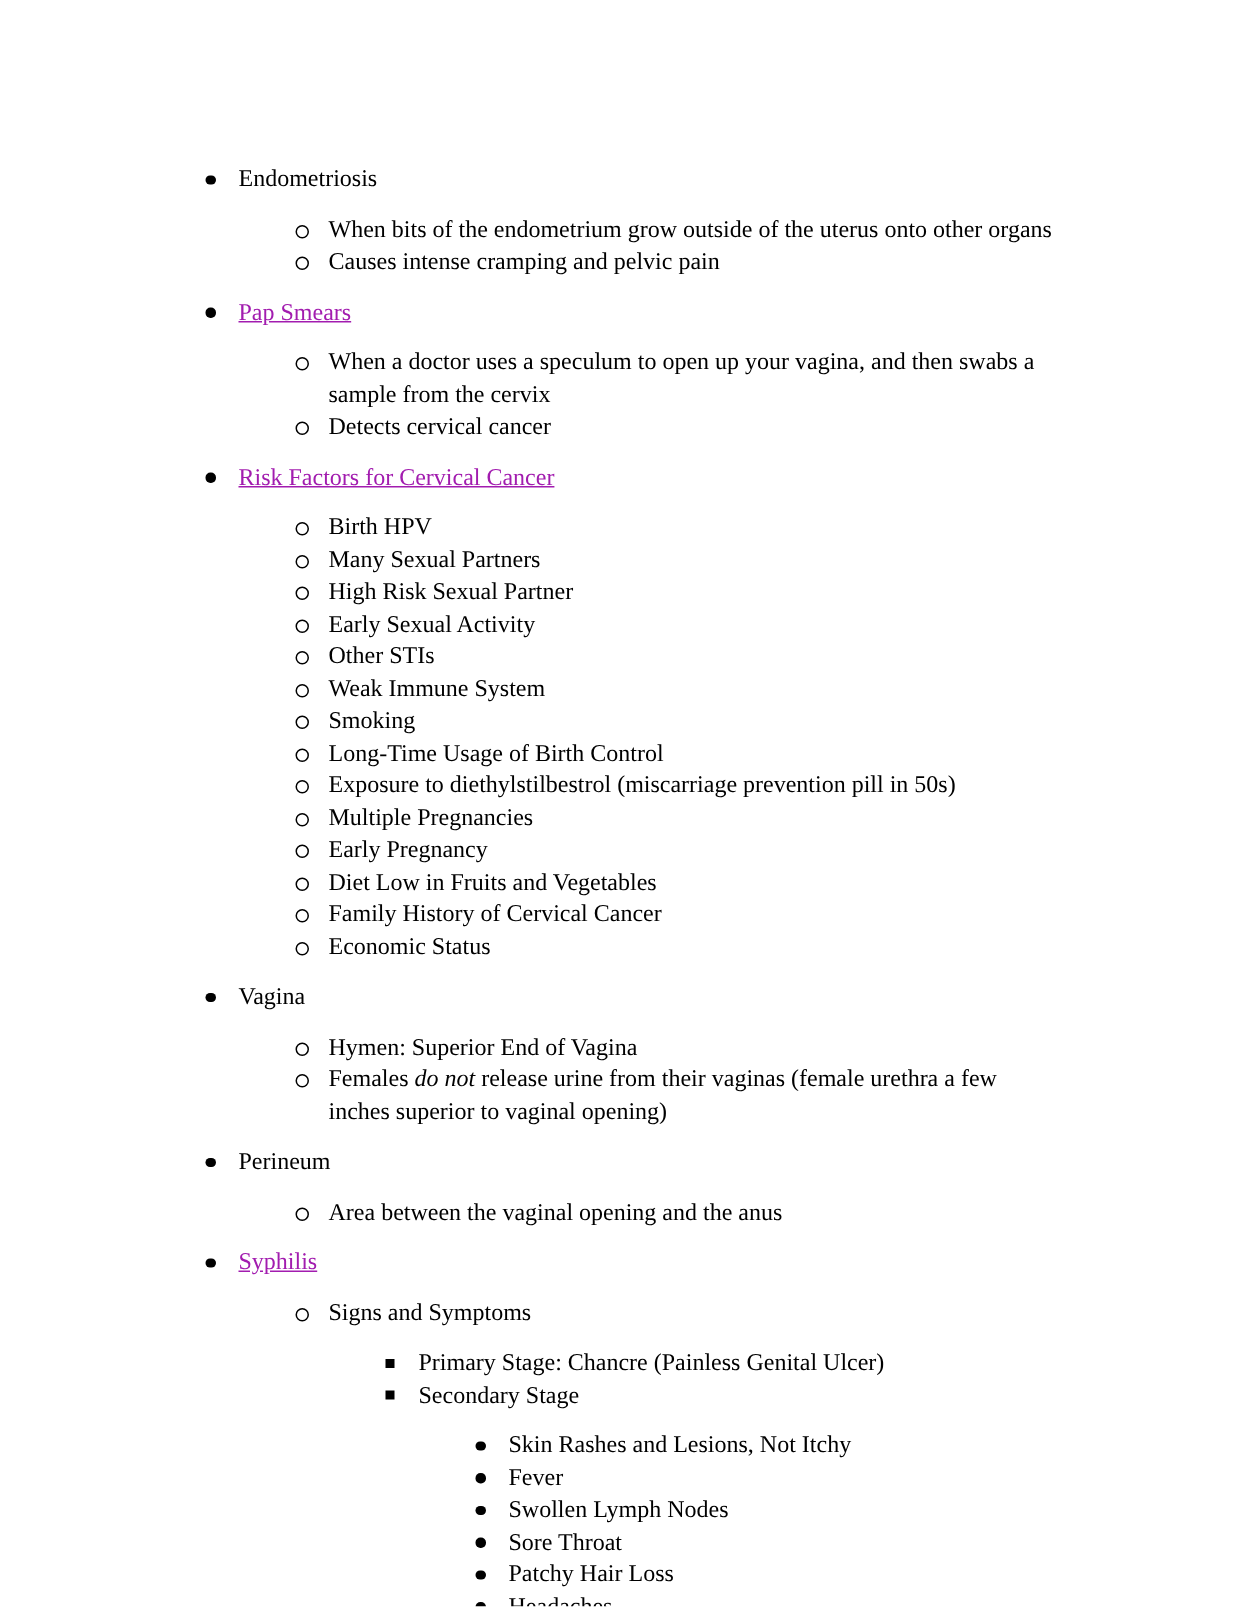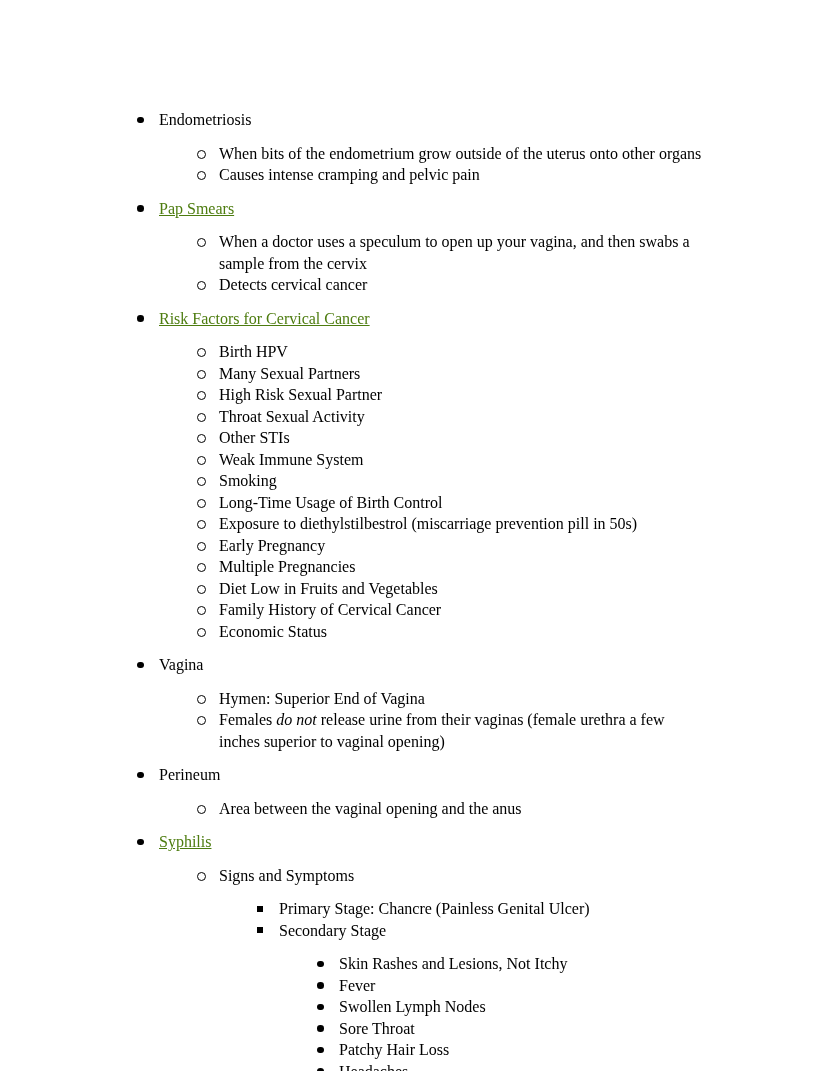--- a/index.html
+++ b/index.html
@@ -50,21 +50,21 @@
     height: 7px;
     top: 7.4px;
   }
   ul.lvl-2 > li::before {
     background: #000000;
     border-radius: 0;
     width: 6.4px;
     height: 6.4px;
   }
   a.doc-link {
-    color: #4d7c0f;
+    color: #a21caf;
     text-decoration: underline;
     cursor: pointer;
   }
   em { font-style: italic; }
 </style>
 </head>
 <body>
 
 <div class="page">
   <div class="content" id="list-root">
@@ -74,28 +74,28 @@
             <li><span>Causes intense cramping and pelvic pain</span></li>
           </ul></li>
         <li><a class="doc-link" href="#">Pap Smears</a><ul class="lvl-1">
             <li><span>When a doctor uses a speculum to open up your vagina, and then swabs a sample from the cervix</span></li>
             <li><span>Detects cervical cancer</span></li>
           </ul></li>
         <li><a class="doc-link" href="#">Risk Factors for Cervical Cancer</a><ul class="lvl-1">
             <li><span>Birth HPV</span></li>
             <li><span>Many Sexual Partners</span></li>
             <li><span>High Risk Sexual Partner</span></li>
-            <li><span>Throat Sexual Activity</span></li>
+            <li><span>Early Sexual Activity</span></li>
             <li><span>Other STIs</span></li>
             <li><span>Weak Immune System</span></li>
             <li><span>Smoking</span></li>
             <li><span>Long-Time Usage of Birth Control</span></li>
             <li><span>Exposure to diethylstilbestrol (miscarriage prevention pill in 50s)</span></li>
+            <li><span>Multiple Pregnancies</span></li>
             <li><span>Early Pregnancy</span></li>
-            <li><span>Multiple Pregnancies</span></li>
             <li><span>Diet Low in Fruits and Vegetables</span></li>
             <li><span>Family History of Cervical Cancer</span></li>
             <li><span>Economic Status</span></li>
           </ul></li>
         <li><span>Vagina</span><ul class="lvl-1">
             <li><span>Hymen: Superior End of Vagina</span></li>
             <li><span><span>Females </span><em>do not</em><span> release urine from their vaginas (female urethra a few inches superior to vaginal opening)</span></span></li>
           </ul></li>
         <li><span>Perineum</span><ul class="lvl-1">
             <li><span>Area between the vaginal opening and the anus</span></li>

